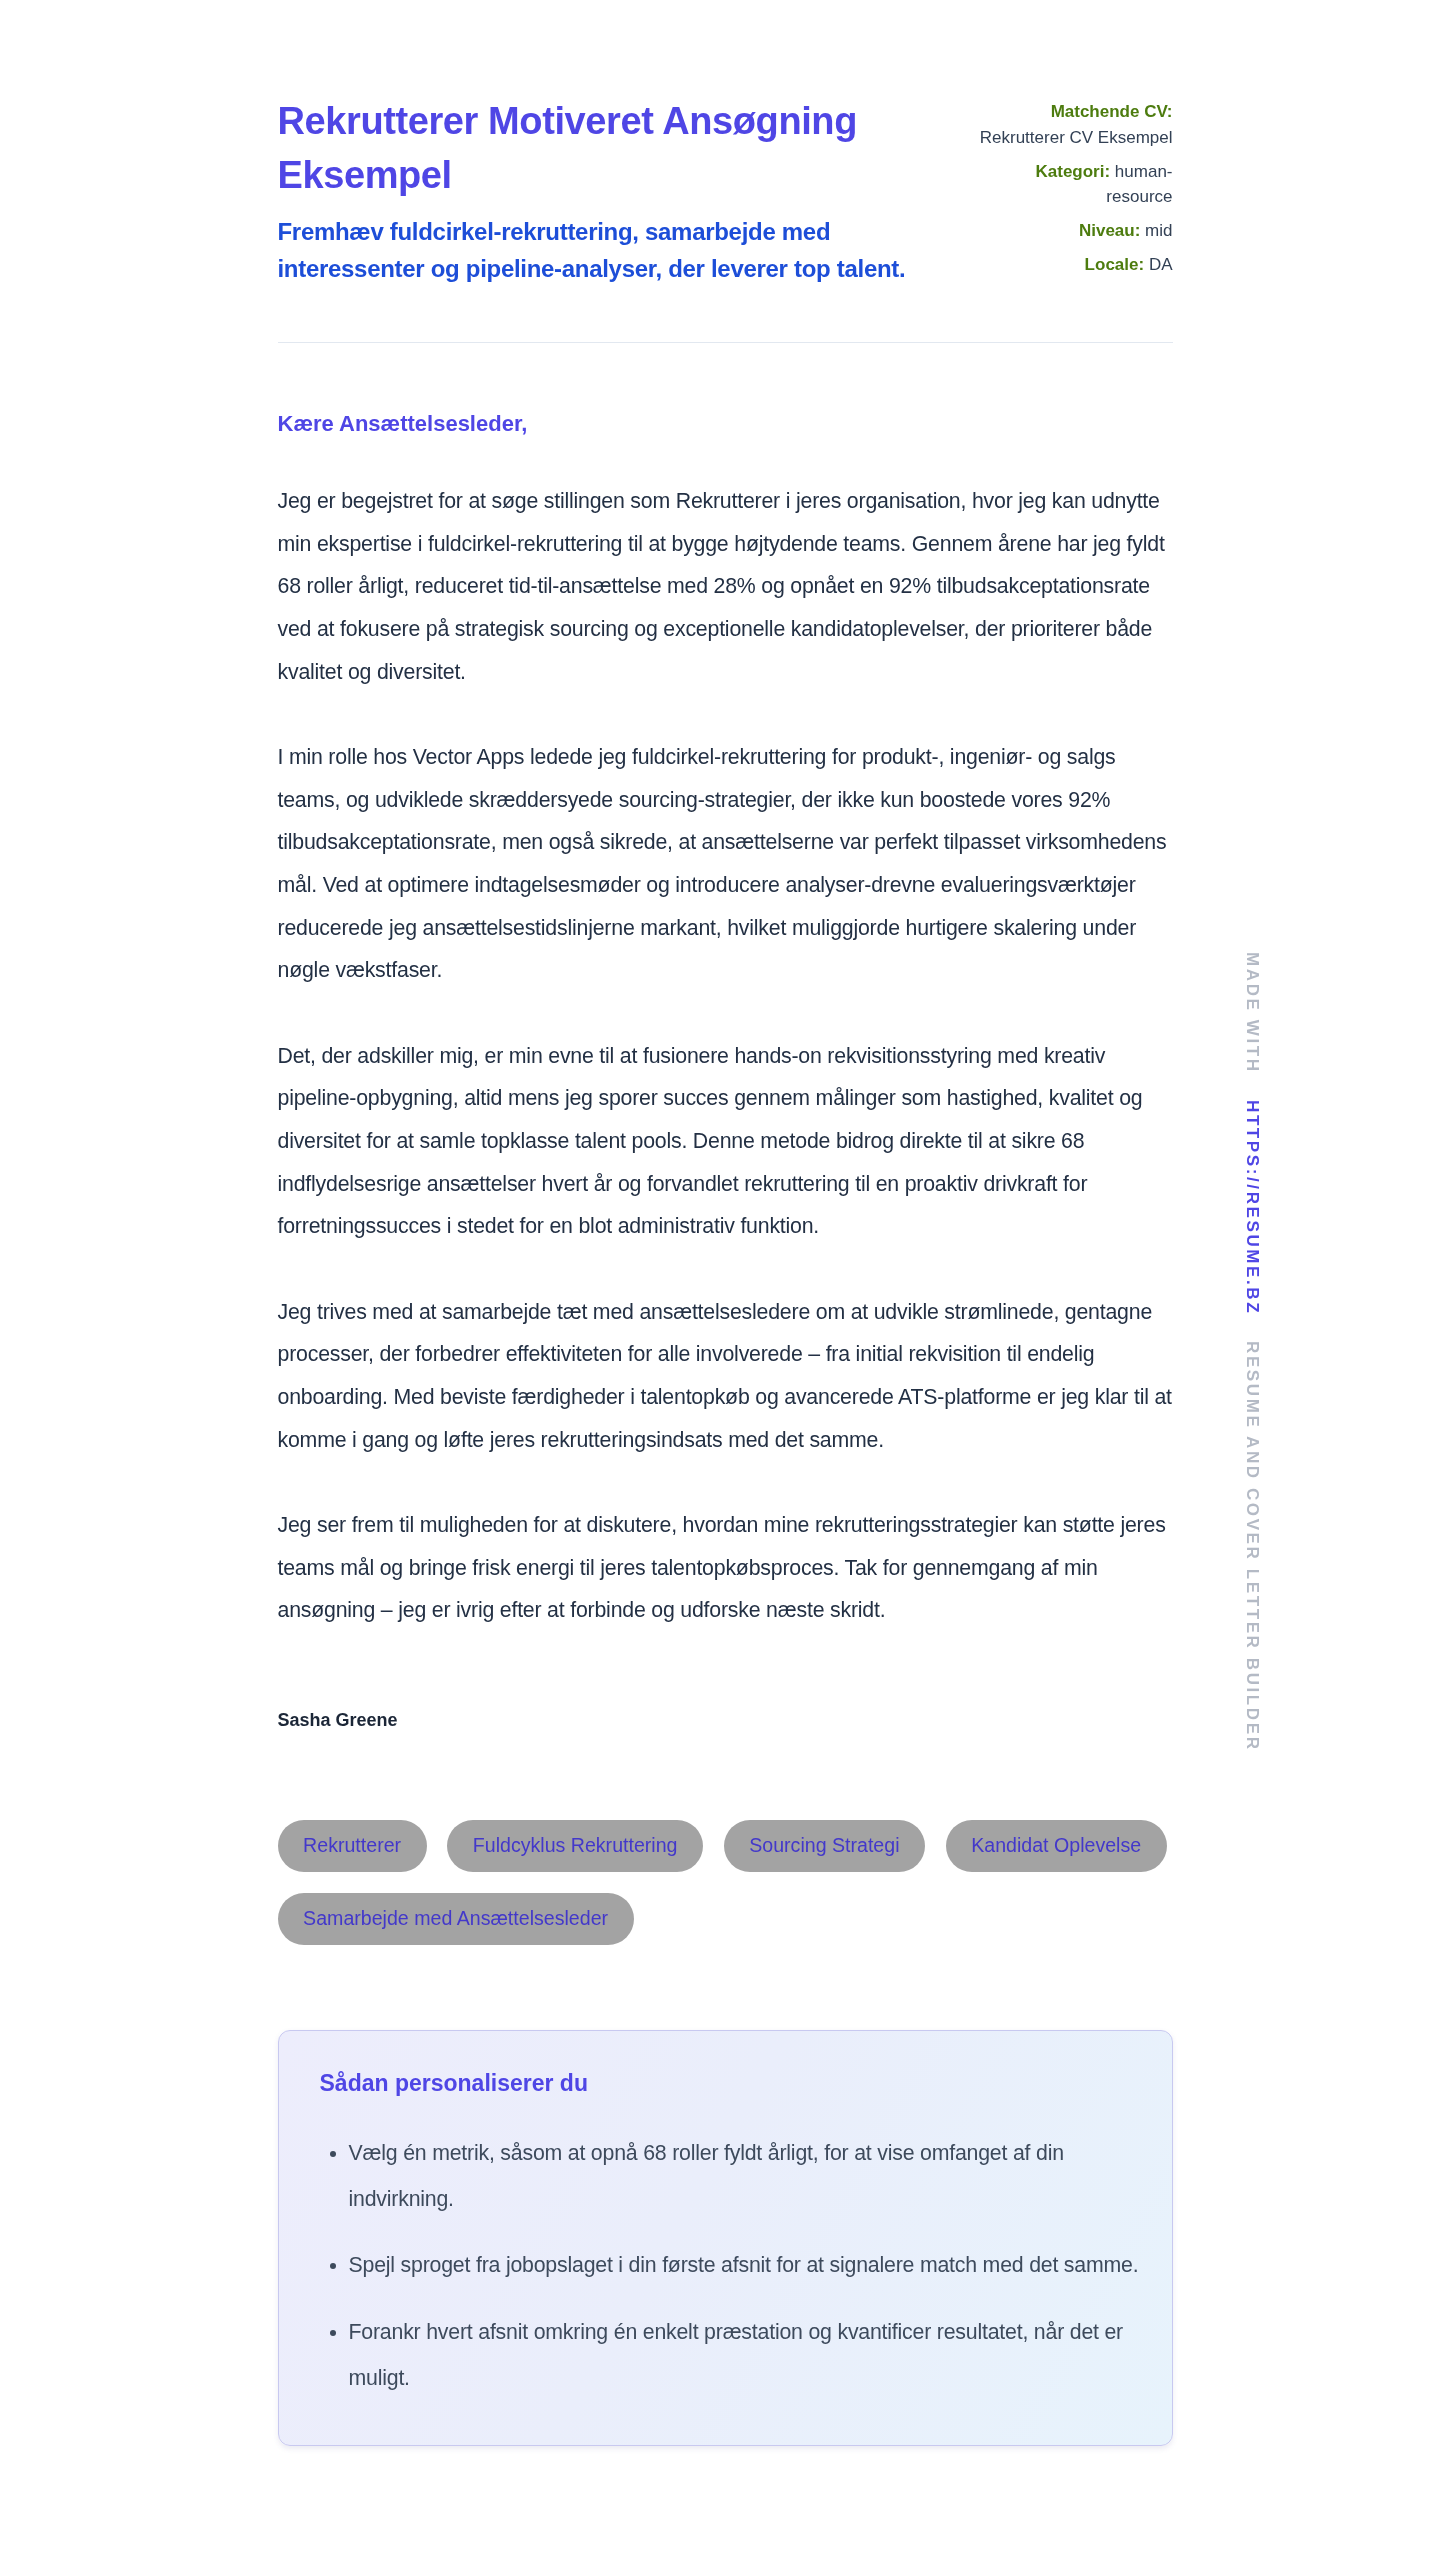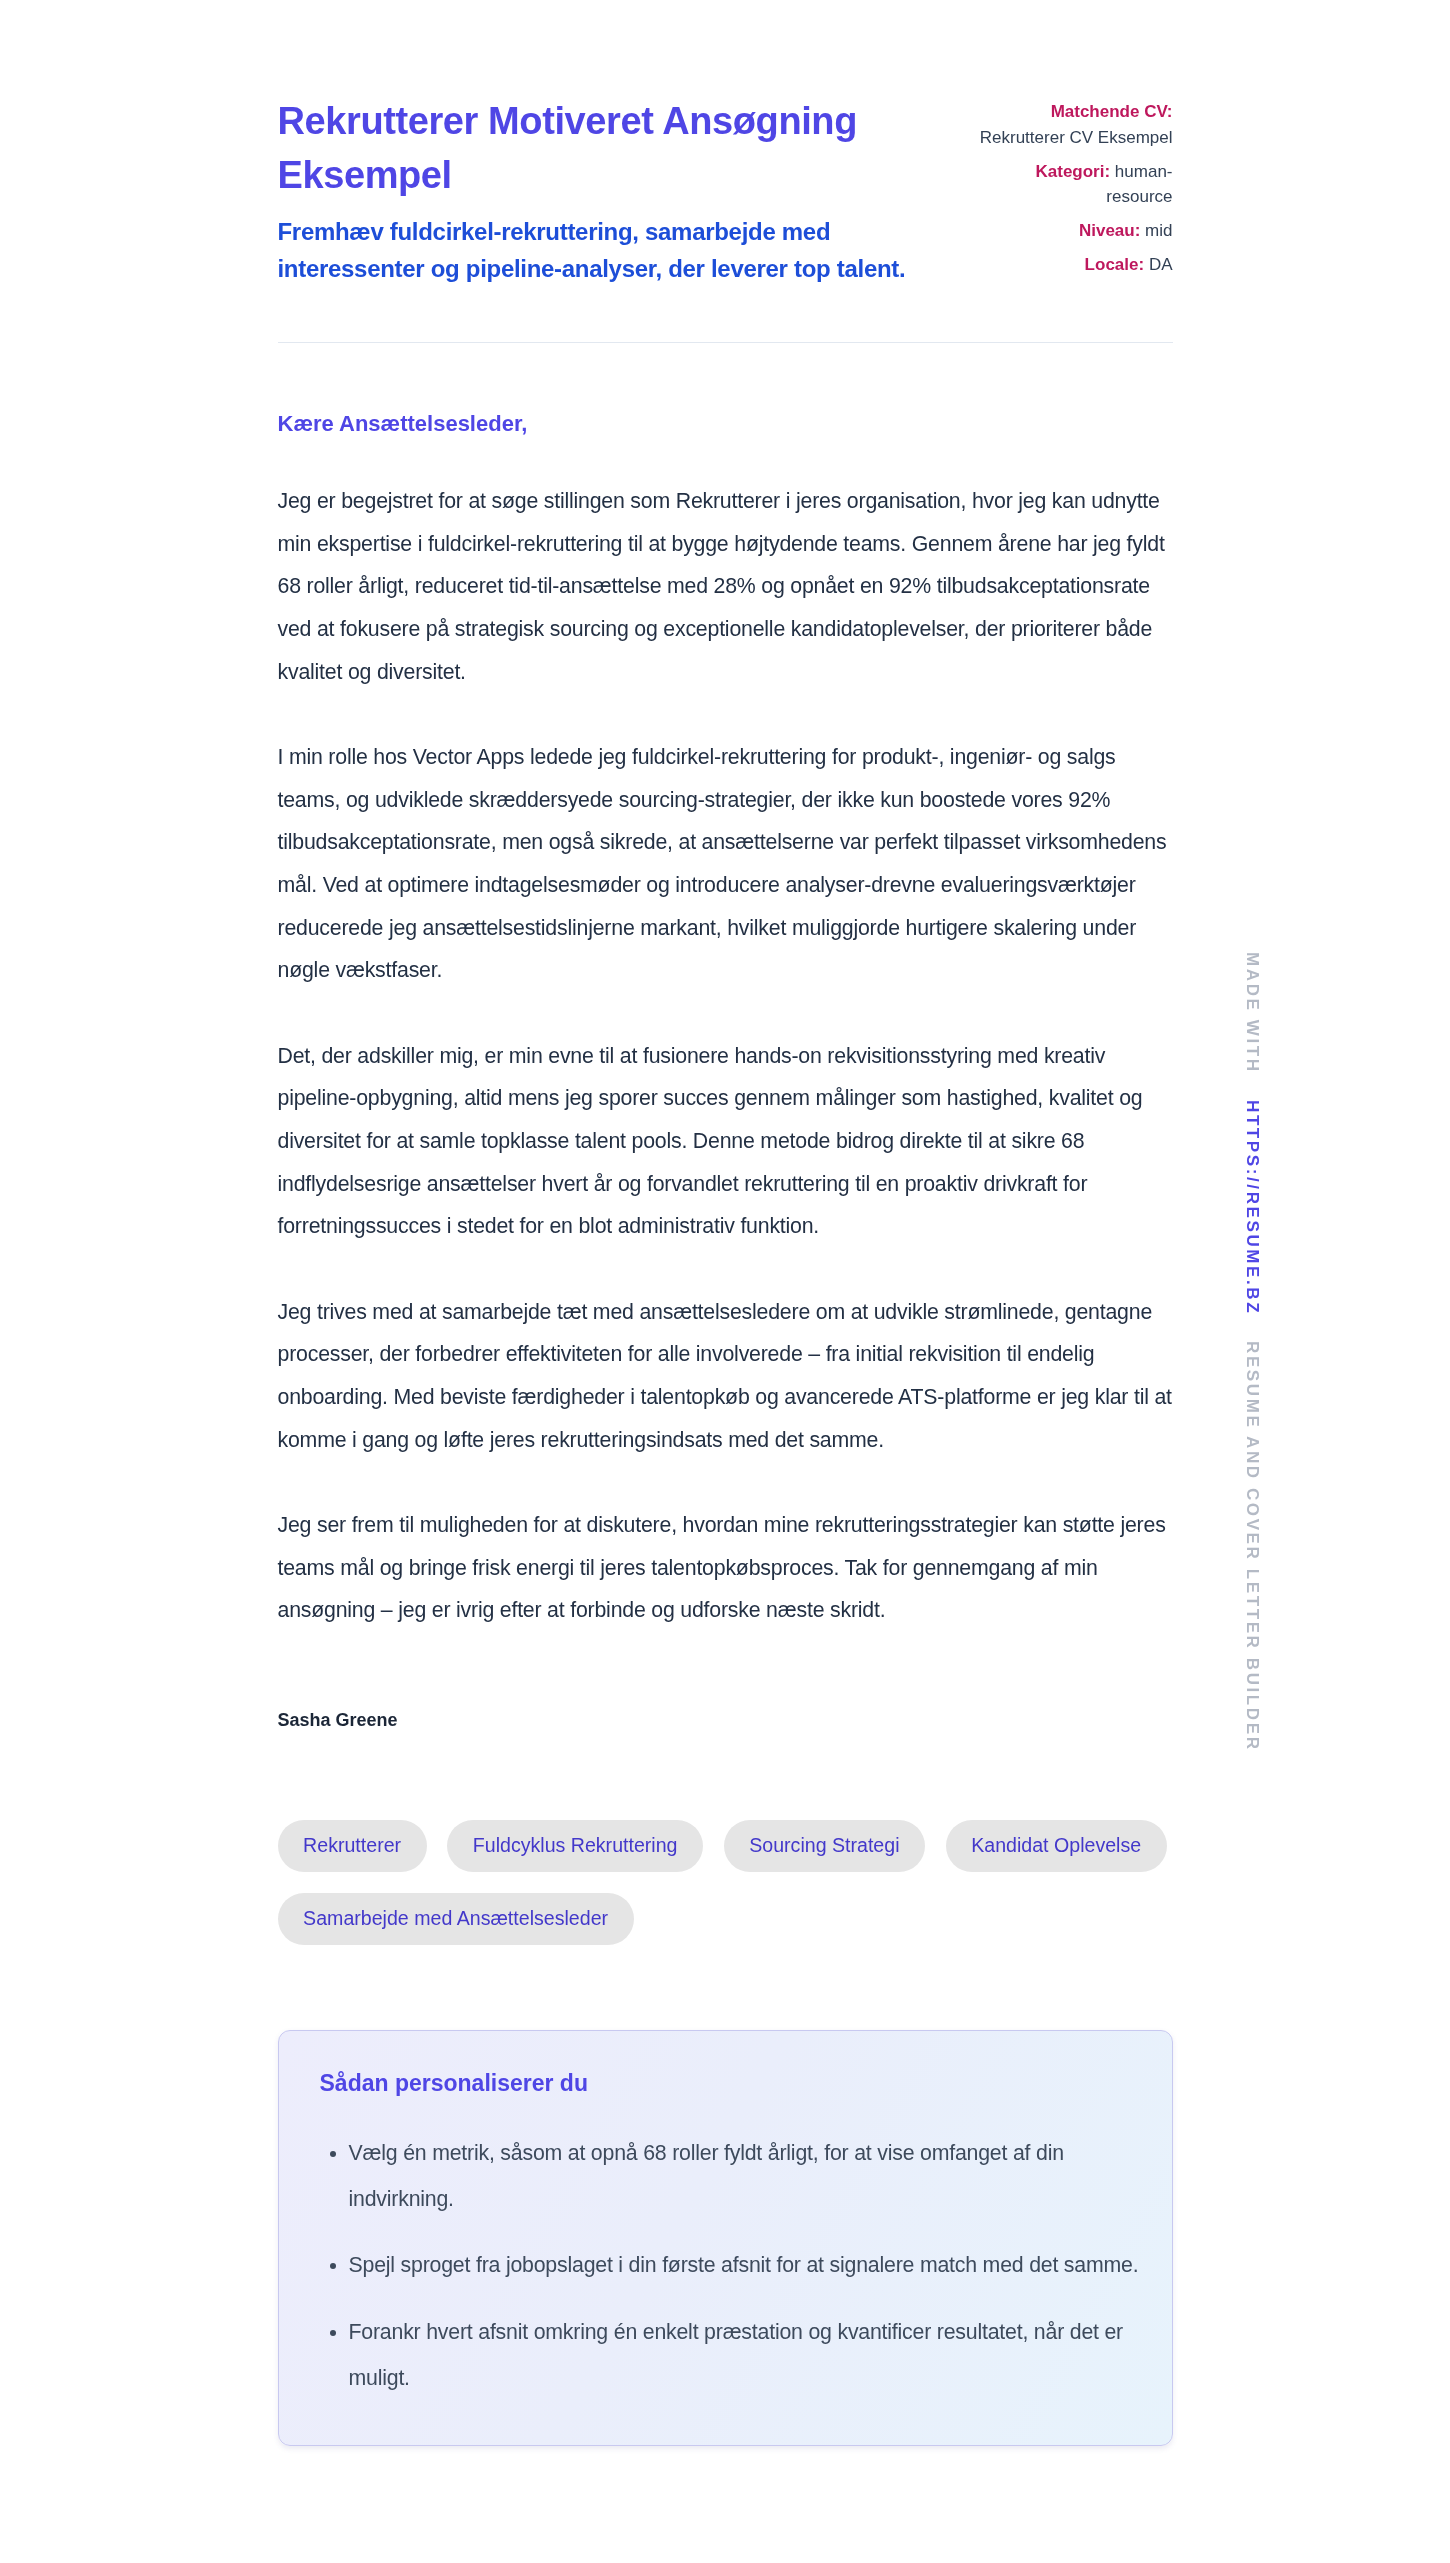--- a/index.html
+++ b/index.html
@@ -48,21 +48,21 @@
     flex: 0 0 auto;
     width: 198px;
     margin-left: 34px;
     padding-top: 5.1px;
     text-align: right;
     font-size: 17px;
     line-height: 1.5;
     color: #334155;
   }
   .meta-item { margin-bottom: 8.5px; }
-  .meta-label { font-weight: 700; color: #be185d; }
+  .meta-label { font-weight: 700; color: #4d7c0f; }
 
   .divider {
     border: none;
     border-top: 1.7px solid #e2e8f0;
     margin-top: 55px;
   }
 
   
   .letter { max-width: 1186px; }
   .greeting {
@@ -95,21 +95,21 @@
     display: flex;
     flex-wrap: wrap;
     gap: 20.5px;
     margin-top: 89px;
     max-width: 1024px;
   }
   .tag {
     display: inline-block;
     padding: 14.5px 25.6px;
     border-radius: 8532px;
-    background: #e5e5e5;
+    background: #a3a3a3;
     color: #4338ca;
     font-size: 19.6px;
     line-height: 1.2;
     white-space: nowrap;
   }
 
   
   .tips {
     margin-top: 85px;
     margin-bottom: 85px;

